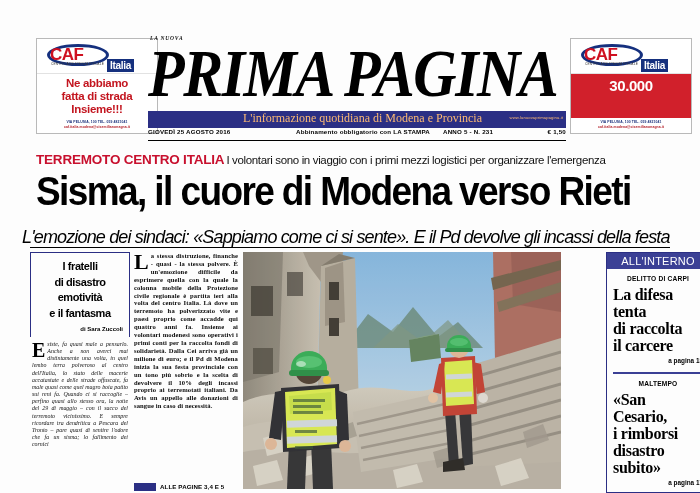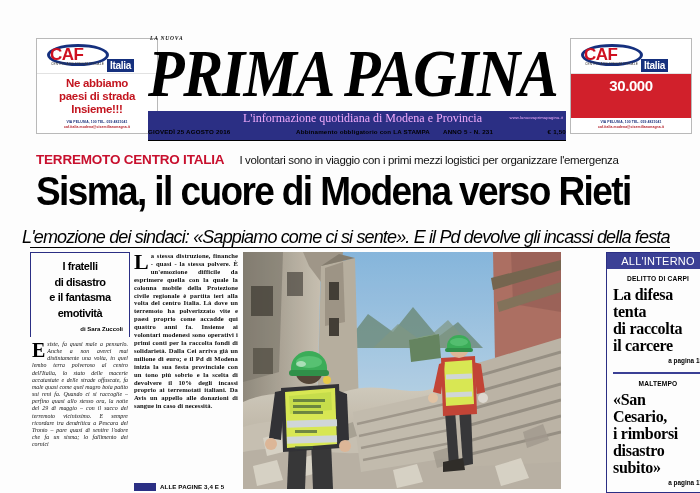--- a/index.html
+++ b/index.html
@@ -154,23 +154,23 @@
     letter-spacing: -1.5px;
     color: #000000;
     white-space: nowrap;
     transform: scaleY(1.12);
     transform-origin: left top;
     margin-top: 1px;
   }
   .blueband {
     position: absolute;
     left: 148px; top: 111px;
-    width: 418px; height: 30px;
+    width: 418px; height: 17px;
     background: #2b2f84;
-    color: #f0abfc;
+    color: #fdba74;
   }
   .blueband-txt {
     position: absolute;
     right: 84px; top: 0px;
     font-family: "Liberation Serif", serif;
     font-size: 12px;
     line-height: 14px;
     white-space: nowrap;
   }
   .blueband-url {
@@ -214,21 +214,21 @@
     font-weight: bold;
     font-size: 13.5px;
     color: #c8102e;
     letter-spacing: -0.2px;
   }
   .topic-rest {
     font-family: "Liberation Sans", sans-serif;
     font-size: 11.5px;
     color: #111;
     letter-spacing: -0.35px;
-    margin-left: 15px;
+    margin-left: 2px;
   }
 
   
   .headline {
     position: absolute;
     left: 36px; top: 168px;
     width: 640px;
     font-family: "Liberation Sans", sans-serif;
     font-weight: bold;
     font-size: 37px;
@@ -434,21 +434,21 @@
       <div class="ad-logo">
         <div class="ad-logo-inner">
           <div class="caf-ellipse"></div>
           <div class="caf-text">CAF</div>
           <div class="caf-italia">Italia</div>
           <div class="caf-sub">CENTRO ASSISTENZA FISCALE</div>
         </div>
       </div>
       <div class="ad-body">
         <div class="ad-claim">Ne abbiamo</div>
-        <div class="ad-claim">paesi di strada</div>
+        <div class="ad-claim">fatta di strada</div>
         <div class="ad-claim">Insieme!!!</div>
       </div>
       <div class="ad-foot">
         <div>VIA PELUSIA, 100 TEL. 059 4821041</div>
         <div class="mail">caf.italia.modena@cisemiliaromagna.it</div>
       </div>
     </div>
 
     <div class="ad ad-right">
       <div class="ad-logo">
@@ -495,22 +495,22 @@
   <div class="headline">Sisma, il cuore di Modena verso Rieti</div>
   <div class="subhead">L'emozione dei sindaci: «Sappiamo come ci si sente». E il Pd devolve gli incassi della festa</div>
   <div class="rule rule-a"></div>
 
   <div class="lower">
 
     <div class="col1">
       <div class="ed-box">
         <div class="ed-title">I fratelli</div>
         <div class="ed-title">di disastro</div>
+        <div class="ed-title">emotività</div>
         <div class="ed-title">e il fantasma</div>
-        <div class="ed-title">emotività</div>
         <div class="ed-byline">di Sara Zuccoli</div>
       </div>
       <div class="ed-body">
         <span class="dropcap">E</span><span>siste, fa quasi male a pensarlo. Anche a non averci mai distintamente una volta, in quel lembo terra polveroso al centro dell'Italia, lo stato delle macerie accatastate e delle strade offuscate, fa male quasi come quel magro boia patito sui reni fa. Quando ci si raccoglie – perfino quasi allo stesso ora, la notte del 29 di maggio – con il sacco del terremoto vicinissimo. E sempre ricordare tra dendritica a Pescara del Tronto – pare quasi di sentire l'odore che fa un sisma; lo fallimento dei cornici</span>
       </div>
     </div>
 
     <div class="col2">
       <div class="c2-body">
         <span class="dropcap">L</span><span>a stessa distruzione, finanche - quasi - la stessa polvere. È un'emozione difficile da esprimere quella con la quale la colonna mobile della Protezione civile regionale è partita ieri alla volta del centro Italia. Là dove un terremoto ha polverizzato vite e paesi proprio come accadde qui quattro anni fa. Insieme ai volontari modenesi sono operativi i primi conti per la raccolta fondi di solidarietà. Dalla Cei arriva già un milione di euro; e il Pd di Modena inizia la sua festa provinciale con un tono più sobrio e la scelta di devolvere il 10% degli incassi proprio ai terremotati italiani. Da Avis un appello alle donazioni di sangue in caso di necessità.</span>

